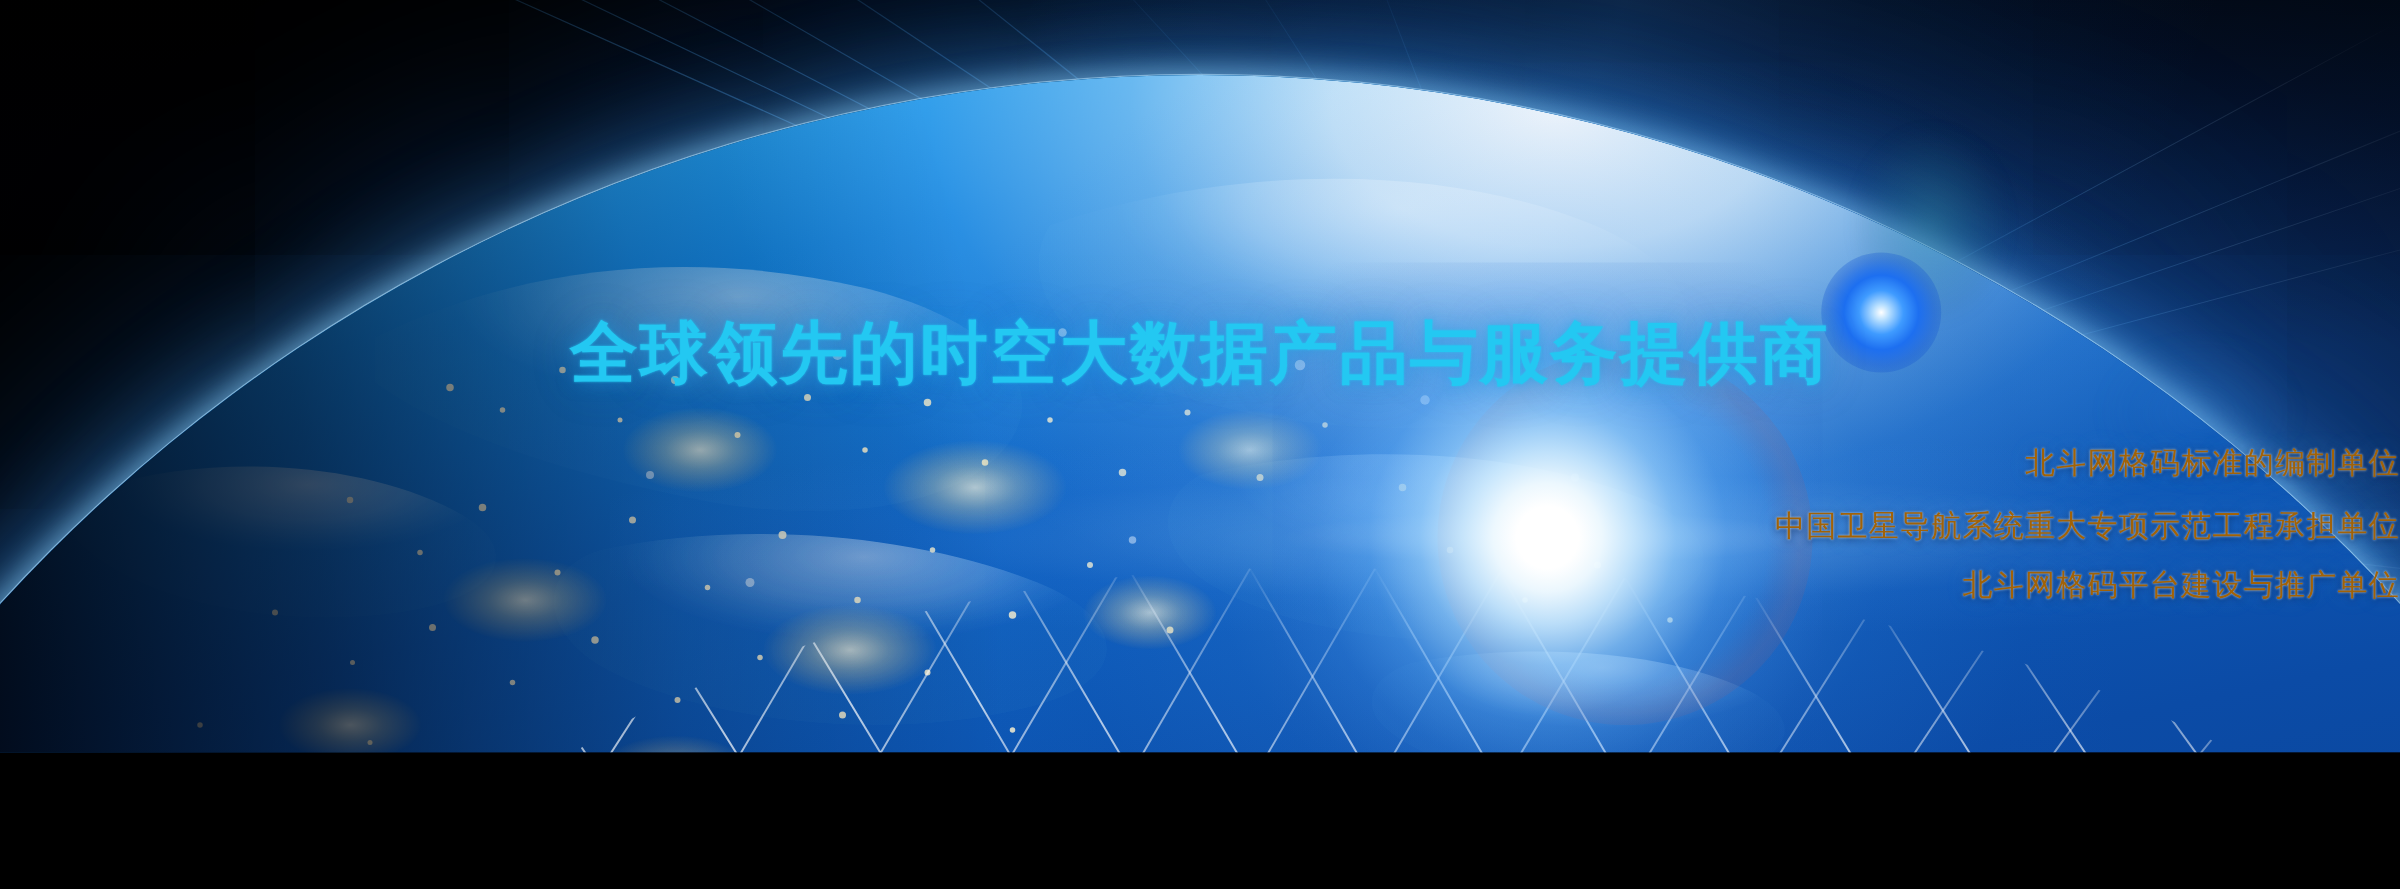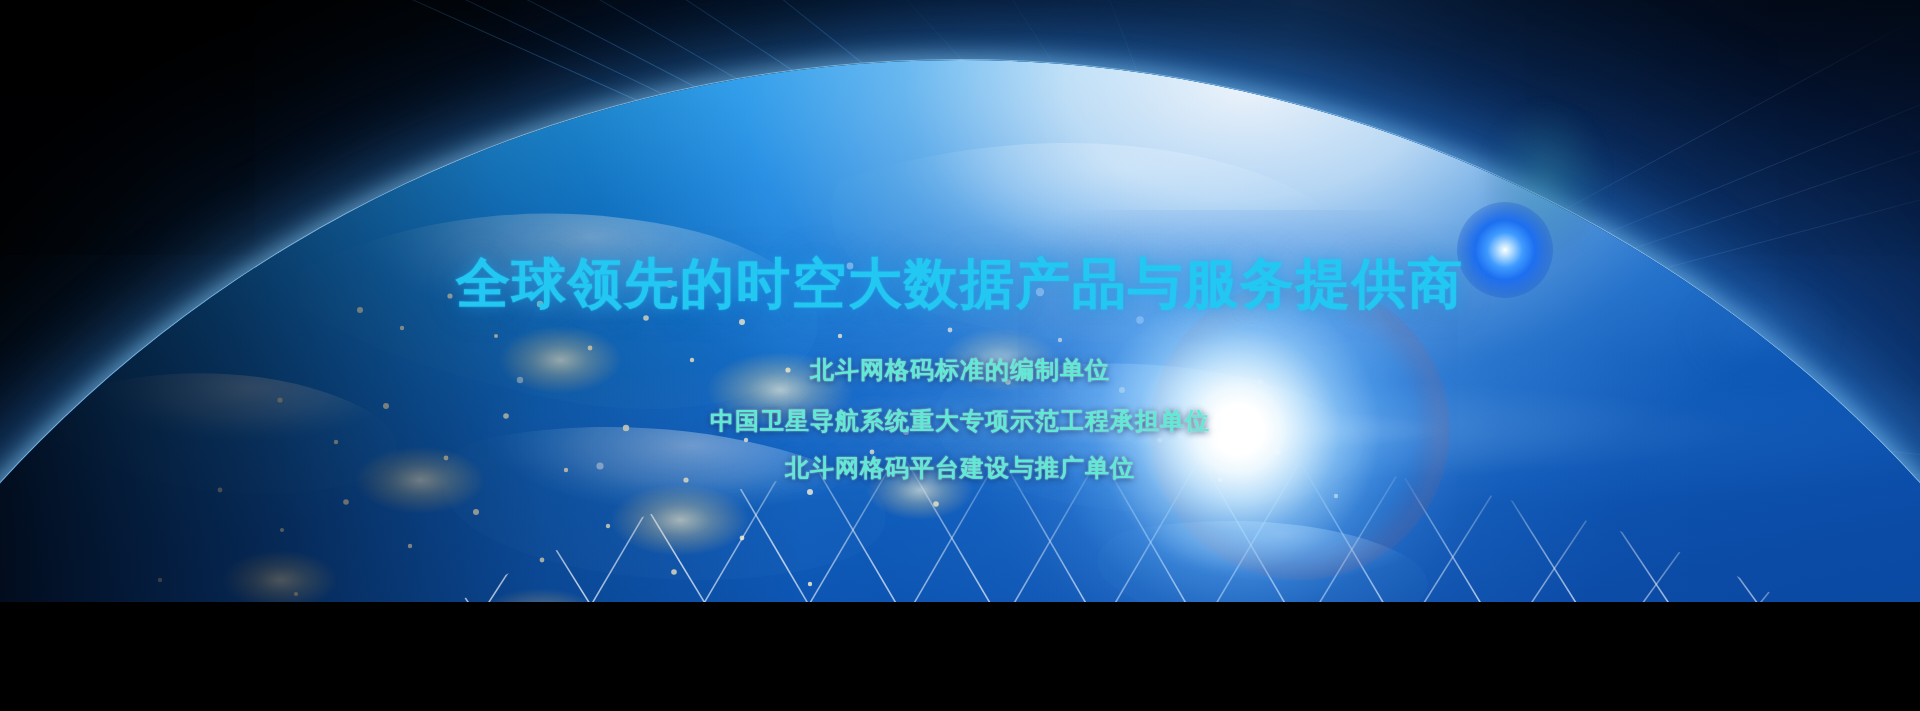--- a/index.html
+++ b/index.html
@@ -249,28 +249,29 @@
        0 0 2px rgba(35,200,242,0.95),
        0 0 14px rgba(25,160,230,0.55),
        0 0 34px rgba(20,120,210,0.35);
     white-space: nowrap;
   }
   .sub {
     position: absolute;
     left: 0;
     width: 1920px;
     font-size: 24px;
-    font-weight: bold;
+    font-weight: normal;
     letter-spacing: 1px;
-    color: #5eead4;
+    color: #a16207;
     text-shadow:
        0 0 2px rgba(255,255,255,0.75),
        0 1px 6px rgba(0,30,80,0.85),
        0 0 18px rgba(120,190,255,0.30);
     white-space: nowrap;
+    text-align: right;
   }
   .sub-1 { top: 354px; }
   .sub-2 { top: 405px; }
   .sub-3 { top: 452px; }
 </style>
 </head>
 <body>
 
 <div id="banner">
 

